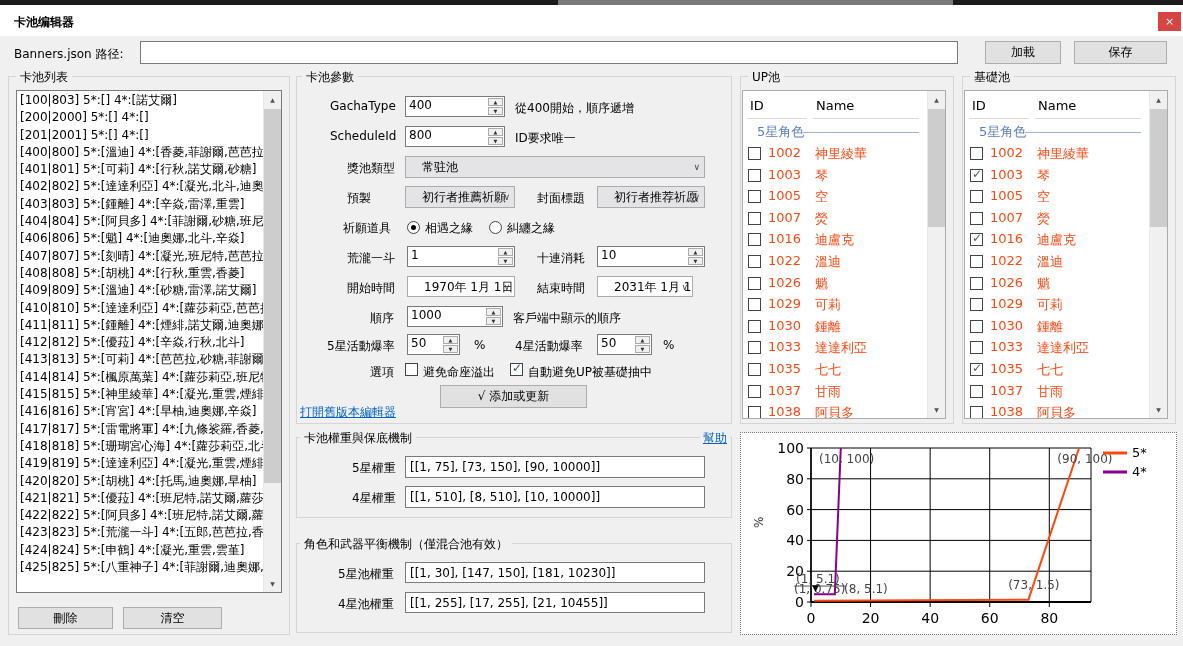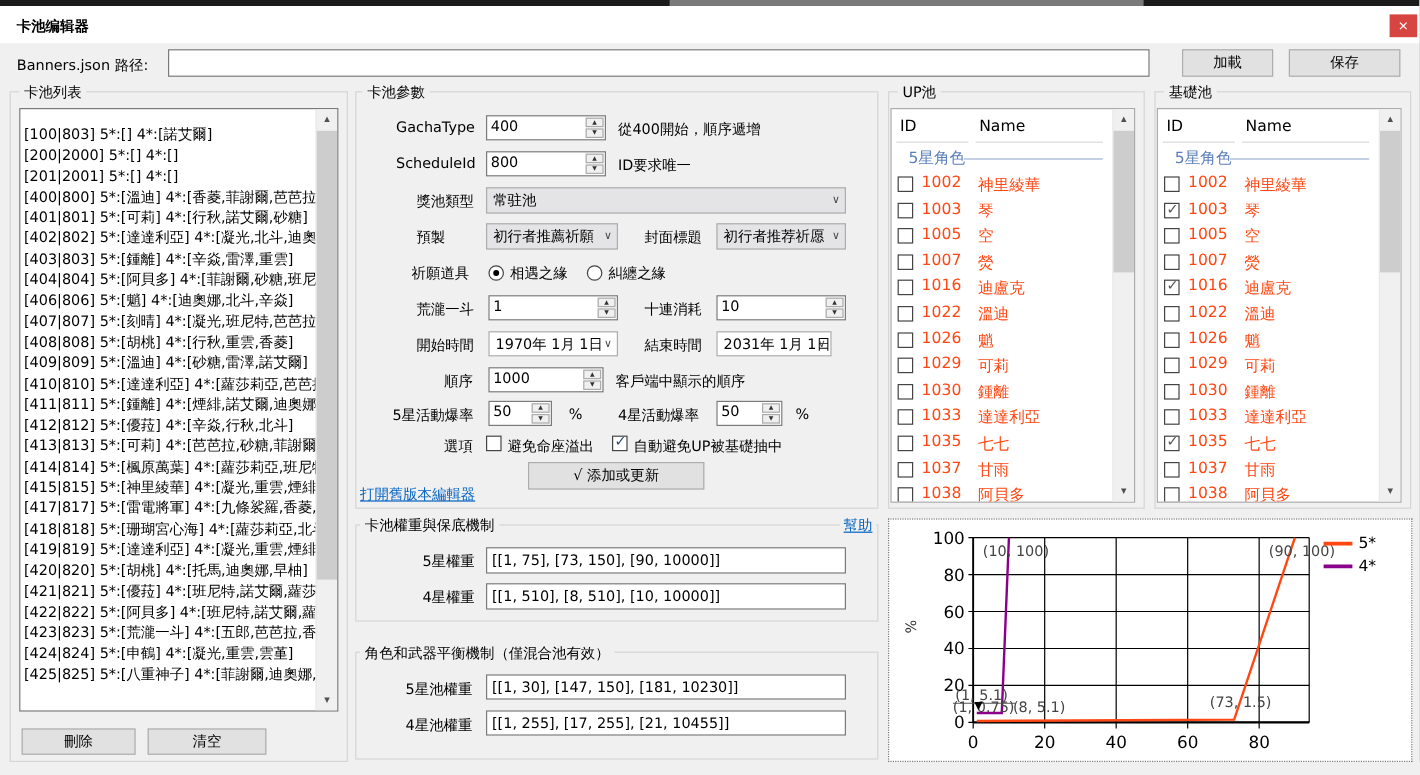--- a/index.html
+++ b/index.html
@@ -12,33 +12,33 @@
              color:#fff;font-size:11px;display:flex;align-items:center;justify-content:center;cursor:pointer;}
   .lbl{position:absolute;font-size:12px;white-space:nowrap;}
   .input{position:absolute;background:#fff;border:1px solid #7A7A7A;box-sizing:border-box;font-size:12px;
          padding:1px 4px;font-family:inherit;white-space:nowrap;overflow:hidden;}
   .btn{position:absolute;background:#E1E1E1;border:1px solid #ADADAD;box-sizing:border-box;font-size:12px;
        display:flex;align-items:center;justify-content:center;cursor:pointer;white-space:nowrap;}
   .gb{position:absolute;border:1px solid #D5D5D5;box-sizing:border-box;}
   .gb-title{position:absolute;background:#F0F0F0;padding:0 4px;font-size:12px;white-space:nowrap;z-index:2;}
   .link{position:absolute;color:var(--link,#0563C1);text-decoration:underline;white-space:nowrap;cursor:pointer;}
   .listbox{position:absolute;background:#fff;border:1px solid #7A7A7A;box-sizing:border-box;overflow:hidden;}
-  .items{position:absolute;left:0;top:1px;right:17px;bottom:0;overflow:hidden;margin-top:12px;}
+  .items{position:absolute;left:0;top:1px;right:17px;bottom:0;overflow:hidden;}
   .li{font-size:12px;line-height:17.3px;white-space:nowrap;padding-left:3px;}
   .vscroll{position:absolute;top:0;right:0;bottom:0;width:17px;background:#F0F0F0;border-left:1px solid #E8E8E8;}
   .vs-btn{position:absolute;left:0;width:17px;height:17px;color:#505050;font-size:6px;
           display:flex;align-items:center;justify-content:center;cursor:pointer;}
   .vs-thumb{position:absolute;left:0;width:17px;background:#CDCDCD;}
   .spin{position:absolute;background:#fff;border:1px solid #7A7A7A;box-sizing:border-box;display:flex;}
   .spin .v{flex:1;font-size:12px;padding:1px 3px;overflow:hidden;white-space:nowrap;}
   .spin .btns{width:15px;display:flex;flex-direction:column;gap:1px;padding:1px;}
   .spin .sb{flex:1;background:#F0F0F0;border:1px solid #ABABAB;font-size:5px;color:#333;
             display:flex;align-items:center;justify-content:center;cursor:pointer;}
   .combo{position:absolute;background:#E4E4E6;border:1px solid #ACACAC;box-sizing:border-box;font-size:12px;
-         padding:2px 18px 2px 5px;white-space:nowrap;overflow:hidden;cursor:pointer;}
+         padding:2px 18px 2px 16px;white-space:nowrap;overflow:hidden;cursor:pointer;}
   .combo.date{background:#fff;border-color:#ABABAB;}
   .chev{position:absolute;right:4px;top:50%;transform:translateY(-50%);font-size:9px;color:#444;}
   .cbx{position:absolute;width:13px;height:13px;background:#fff;border:1px solid #444;box-sizing:border-box;cursor:pointer;}
   .cbx.checked::after{content:"✓";position:absolute;left:1px;top:-3px;font-size:12px;color:#2F4B6E;}
   .radio{position:absolute;width:13px;height:13px;border-radius:50%;background:#fff;border:1px solid #444;
          box-sizing:border-box;cursor:pointer;}
   .radio.checked::after{content:"";position:absolute;left:3px;top:3px;width:5px;height:5px;border-radius:50%;background:#000;}
   .panel{position:absolute;background:#fff;border:1px solid #ABABAB;box-sizing:border-box;overflow:hidden;}
   .hdr{position:absolute;font-size:13px;white-space:nowrap;}
   .hline{position:absolute;height:1px;background:#DADADA;}
@@ -87,20 +87,21 @@
         <div class="li">[406|806] 5*:[魈] 4*:[迪奧娜,北斗,辛焱]</div>
         <div class="li">[407|807] 5*:[刻晴] 4*:[凝光,班尼特,芭芭拉]</div>
         <div class="li">[408|808] 5*:[胡桃] 4*:[行秋,重雲,香菱]</div>
         <div class="li">[409|809] 5*:[溫迪] 4*:[砂糖,雷澤,諾艾爾]</div>
         <div class="li">[410|810] 5*:[達達利亞] 4*:[蘿莎莉亞,芭芭拉,菲謝爾]</div>
         <div class="li">[411|811] 5*:[鍾離] 4*:[煙緋,諾艾爾,迪奧娜]</div>
         <div class="li">[412|812] 5*:[優菈] 4*:[辛焱,行秋,北斗]</div>
         <div class="li">[413|813] 5*:[可莉] 4*:[芭芭拉,砂糖,菲謝爾]</div>
         <div class="li">[414|814] 5*:[楓原萬葉] 4*:[蘿莎莉亞,班尼特,雷澤]</div>
         <div class="li">[415|815] 5*:[神里綾華] 4*:[凝光,重雲,煙緋]</div>
+        <div class="li">[416|816] 5*:[宵宮] 4*:[早柚,迪奧娜,辛焱]</div>
         <div class="li">[417|817] 5*:[雷電將軍] 4*:[九條裟羅,香菱,砂糖]</div>
         <div class="li">[418|818] 5*:[珊瑚宮心海] 4*:[蘿莎莉亞,北斗,行秋]</div>
         <div class="li">[419|819] 5*:[達達利亞] 4*:[凝光,重雲,煙緋]</div>
         <div class="li">[420|820] 5*:[胡桃] 4*:[托馬,迪奧娜,早柚]</div>
         <div class="li">[421|821] 5*:[優菈] 4*:[班尼特,諾艾爾,蘿莎莉亞]</div>
         <div class="li">[422|822] 5*:[阿貝多] 4*:[班尼特,諾艾爾,蘿莎莉亞]</div>
         <div class="li">[423|823] 5*:[荒瀧一斗] 4*:[五郎,芭芭拉,香菱]</div>
         <div class="li">[424|824] 5*:[申鶴] 4*:[凝光,重雲,雲堇]</div>
         <div class="li">[425|825] 5*:[八重神子] 4*:[菲謝爾,迪奧娜,托馬]</div>
       </div>

